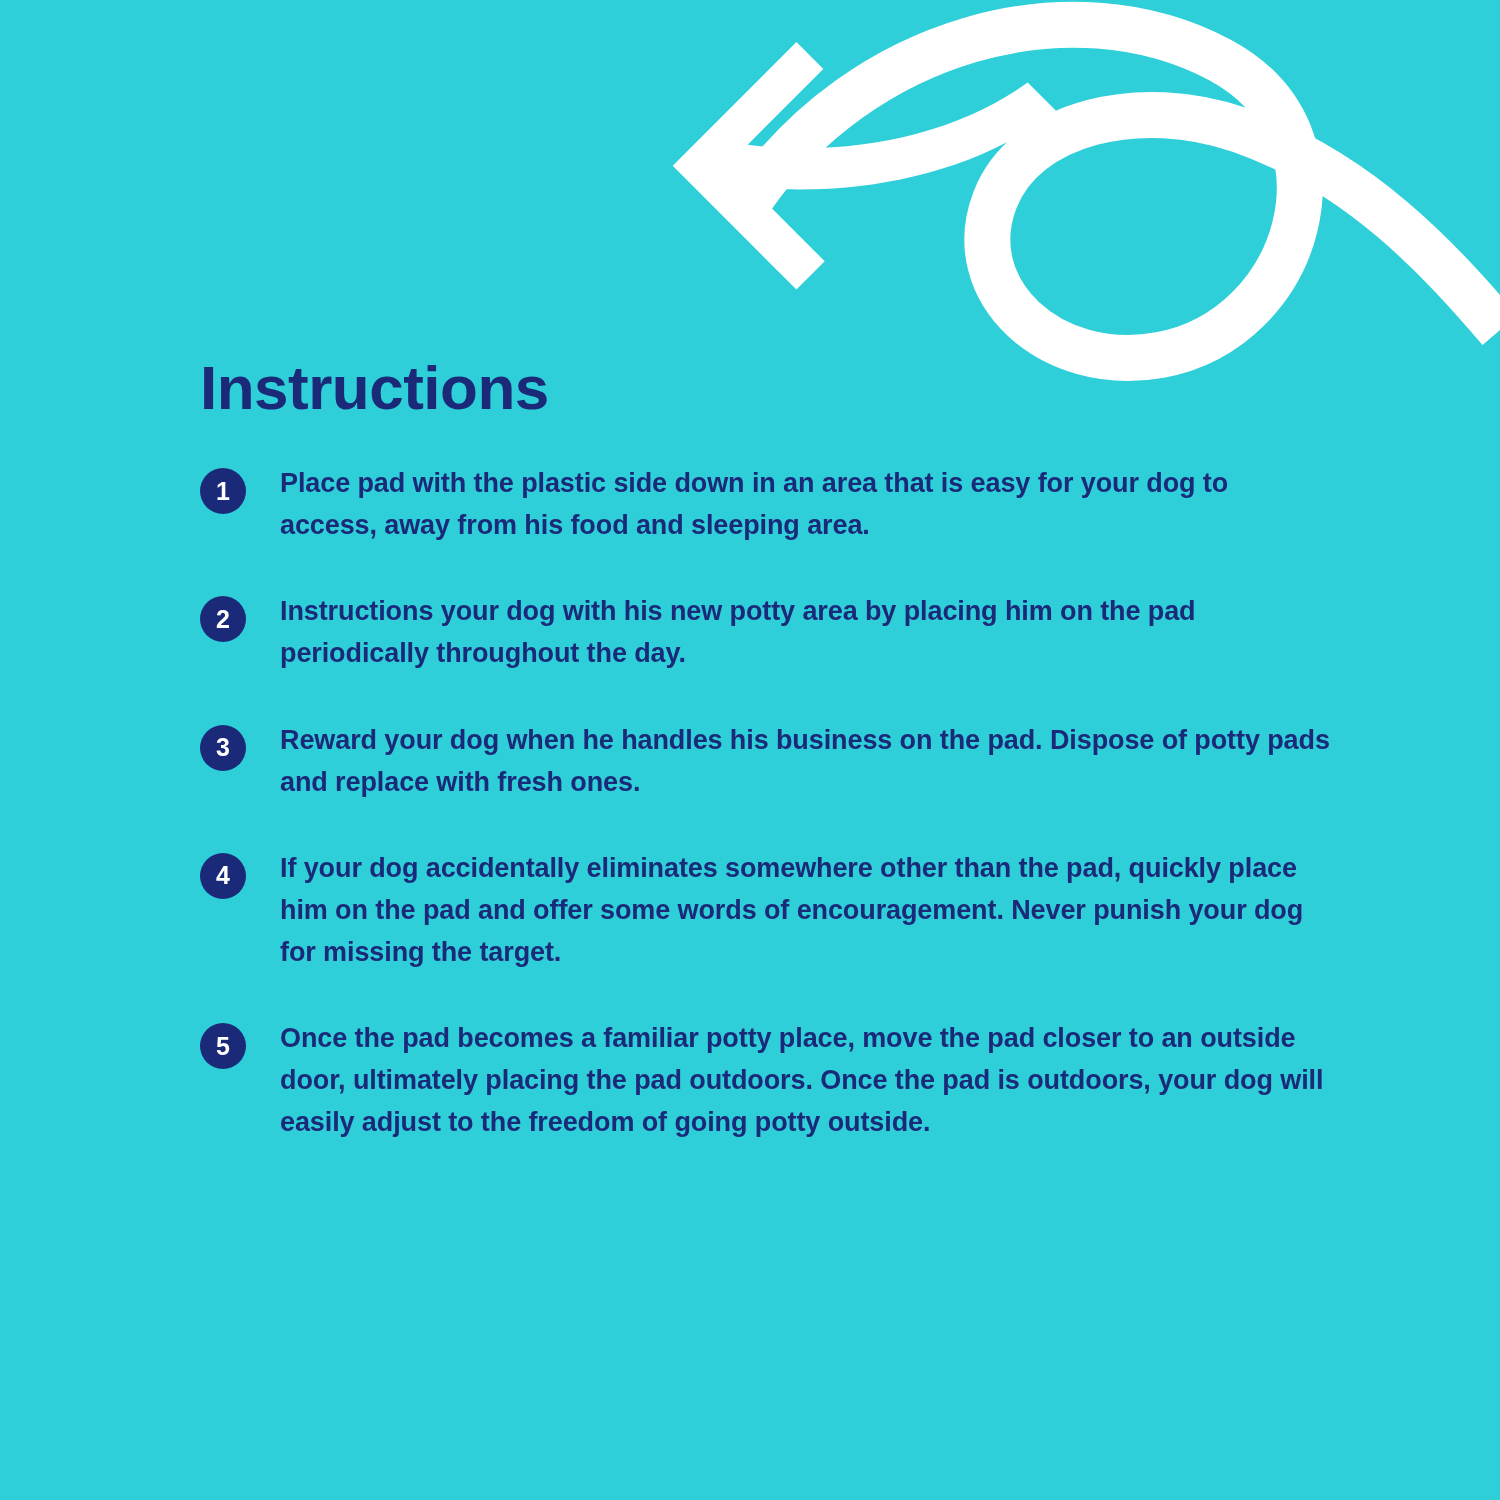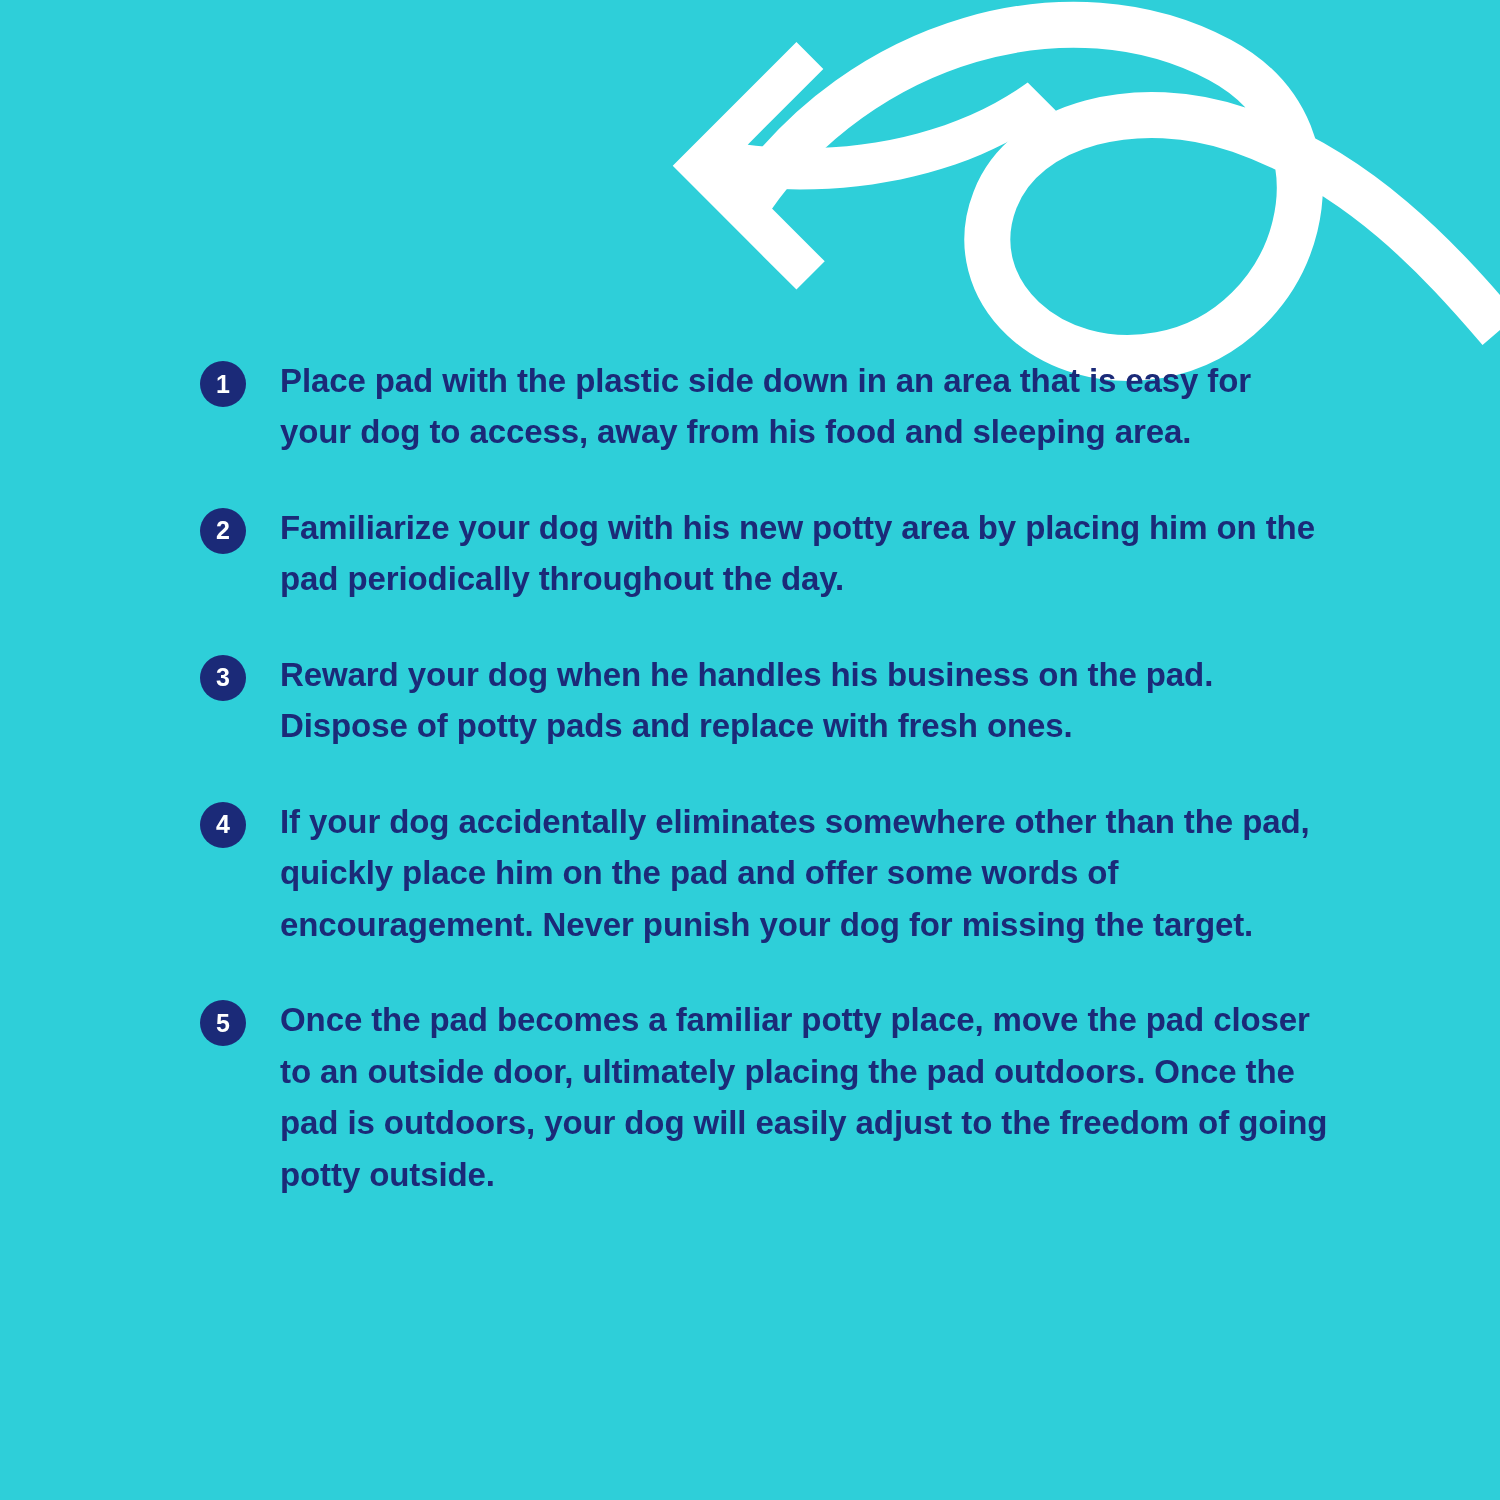--- a/index.html
+++ b/index.html
@@ -66,47 +66,48 @@
     font-size: 25px;
     font-weight: 700;
     display: flex;
     align-items: center;
     justify-content: center;
     margin-top: 6px;
   }
   .step-text {
     margin-left: 34px;
     color: #1b2a78;
-    font-size: 33px;
+    font-size: 27px;
     font-weight: 600;
     line-height: 1.56;
     letter-spacing: -0.1px;
     max-width: 1060px;
   }
 </style>
 </head>
 <body>
 
 <div class="page">
 
   <svg class="swirl" viewBox="0 0 900 480" xmlns="http://www.w3.org/2000/svg">
     <path d="M120 80 L120 255 L160 255 L160 150 C230 235 330 300 430 312 L430 272 C340 258 248 196 188 118 L295 118 L295 80 Z" fill="#ffffff" transform="rotate(-45 200 180)"></path>
     <path d="M150 200 C260 40 470 -20 620 60 C760 135 700 330 560 355 C450 375 360 290 395 200 C425 122 540 95 640 130 C760 172 840 260 900 330" fill="none" stroke="#ffffff" stroke-width="46" stroke-linecap="butt"></path>
   </svg>
 
   <div class="content">
+    <h1 class="title">Instructions</h1>
 
     <ul class="steps">
       <li class="step">
         <span class="badge">1</span>
         <span class="step-text">Place pad with the plastic side down in an area that is easy for your dog to access, away from his food and sleeping area.</span>
       </li>
       <li class="step">
         <span class="badge">2</span>
-        <span class="step-text">Familiarize your dog with his new potty area by placing him on the pad periodically throughout the day.</span>
+        <span class="step-text">Instructions your dog with his new potty area by placing him on the pad periodically throughout the day.</span>
       </li>
       <li class="step">
         <span class="badge">3</span>
         <span class="step-text">Reward your dog when he handles his business on the pad. Dispose of potty pads and replace with fresh ones.</span>
       </li>
       <li class="step">
         <span class="badge">4</span>
         <span class="step-text">If your dog accidentally eliminates somewhere other than the pad, quickly place him on the pad and offer some words of encouragement. Never punish your dog for missing the target.</span>
       </li>
       <li class="step">

